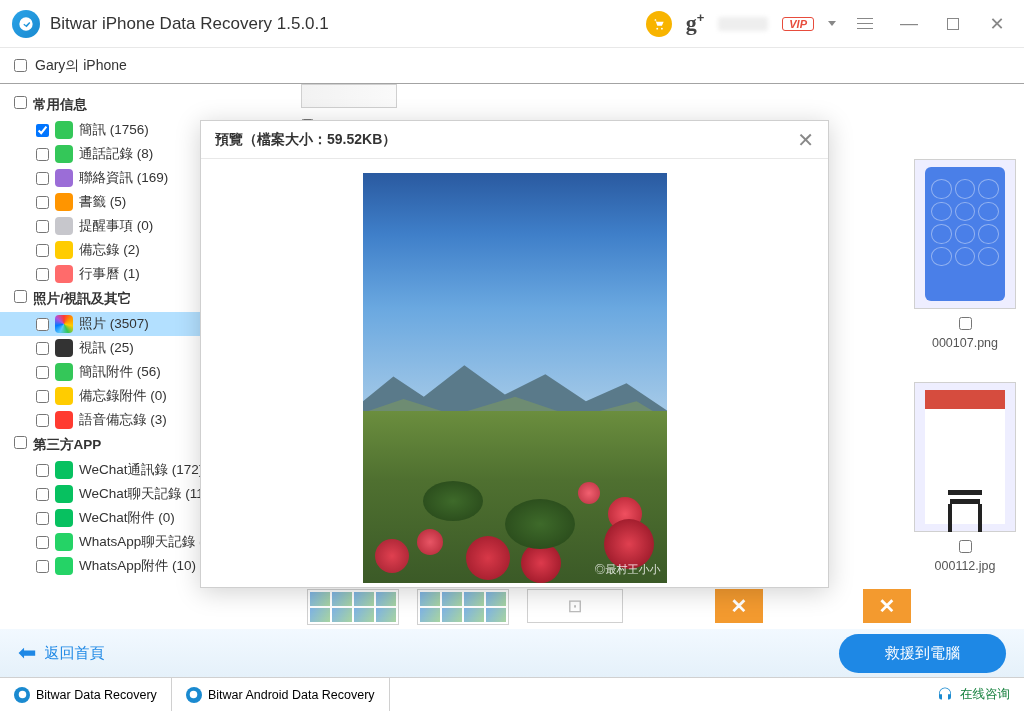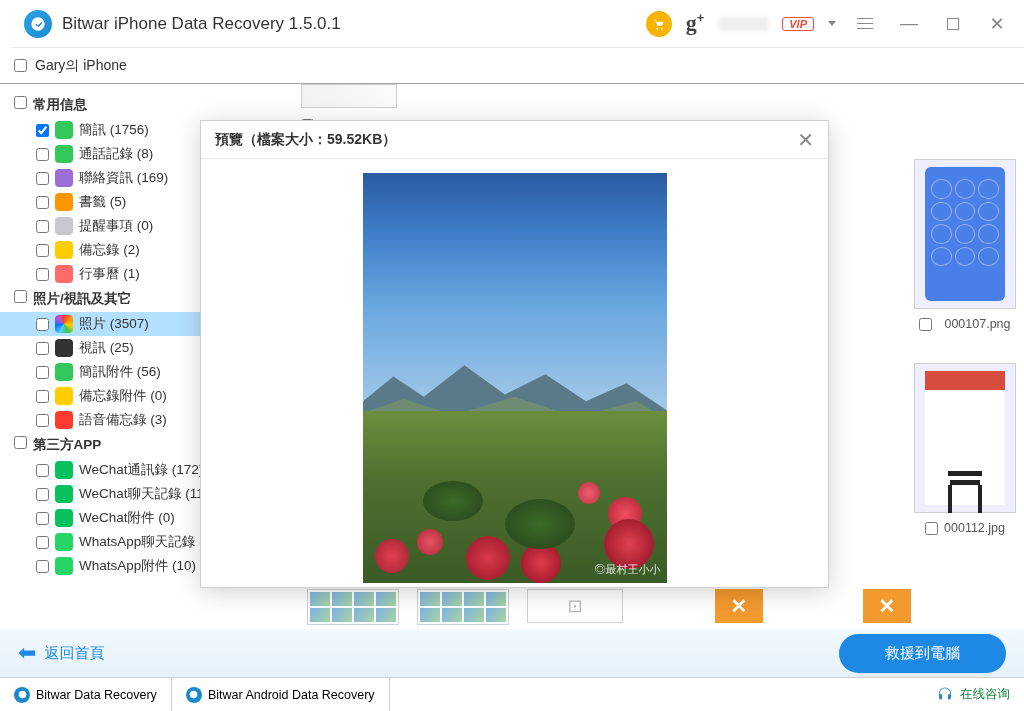--- a/index.html
+++ b/index.html
@@ -1,19 +1,19 @@
 <!DOCTYPE html>
 <html><head>
 <meta charset="utf-8">
 <style>
 * { box-sizing: border-box; margin: 0; padding: 0; font-family: "Microsoft YaHei", "Segoe UI", Arial, sans-serif; }
 body { width: 1024px; height: 711px; background: #fff; overflow: hidden; position: relative; }
 
 
-.titlebar { height: 48px; display: flex; align-items: center; padding: 0 12px; border-bottom: 1px solid #e8e8e8; margin-left: 12px; }
+.titlebar { height: 48px; display: flex; align-items: center; padding: 0 12px; border-bottom: 1px solid #e8e8e8; }
 .app-logo { width: 28px; height: 28px; border-radius: 50%; background: linear-gradient(135deg,#2aa3e8,#1a8ad0); display:flex; align-items:center; justify-content:center; margin-right:10px; }
 .app-logo svg{width:16px;height:16px;fill:#fff}
 .app-title { color:#333; font-size:17px; font-weight:500; }
 .titlebar-right { margin-left:auto; display:flex; align-items:center; gap:14px; }
 .cart-btn { width:26px;height:26px;border-radius:50%;background:#f8b400;display:flex;align-items:center;justify-content:center;color:#fff;font-size:13px;}
 .gplus { font-family:Georgia,serif;font-size:22px;color:#444;font-weight:bold; }
 .vip-badge{border:1px solid #e74c3c;border-radius:3px;color:#e74c3c;padding:0 6px;font-size:11px;font-weight:bold;font-style:italic;}
 .caret-down{width:0;height:0;border-left:4px solid transparent;border-right:4px solid transparent;border-top:5px solid #888;}
 .sys-btn{width:30px;height:30px;display:flex;align-items:center;justify-content:center;color:#888;font-size:18px;cursor:pointer;}
 .hamburger{display:flex;flex-direction:column;gap:4px;}
@@ -246,42 +246,42 @@
               <div></div>
               <div></div>
               <div></div>
               <div></div>
               <div></div>
               <div></div>
               <div></div>
               <div></div>
             </div>
         </div>
-        <div style="display:flex;align-items:center;justify-content:center;gap:12px;">
+        <div style="display:flex;align-items:center;justify-content:center;gap:6px;flex-direction:column;">
             <input type="checkbox" style="">
             <span>000107.png</span>
           </div>
       </div>
       <div class="rthumb-box">
         <div class="rthumb">
           <div class="screen-white">
               <div class="redtop"></div>
               <div class="body">
                 <div class="torii">
                   <div class="top"></div>
                   <div class="top" style="margin-top:4px;width:86%;margin-left:7%;"></div>
                   <div class="legs">
                     <span></span>
                     <span></span>
                   </div>
                 </div>
               </div>
             </div>
         </div>
-        <div style="display:flex;align-items:center;justify-content:center;gap:6px;">
+        <div style="display:flex;align-items:center;justify-content:center;gap:6px;flex-direction:column;">
             <input type="checkbox" style="">
             <span>000112.jpg</span>
           </div>
       </div>
     </div>
 
     <div class="bottom-thumbs">
       <div class="bt-group">
           <div></div>
           <div></div>

